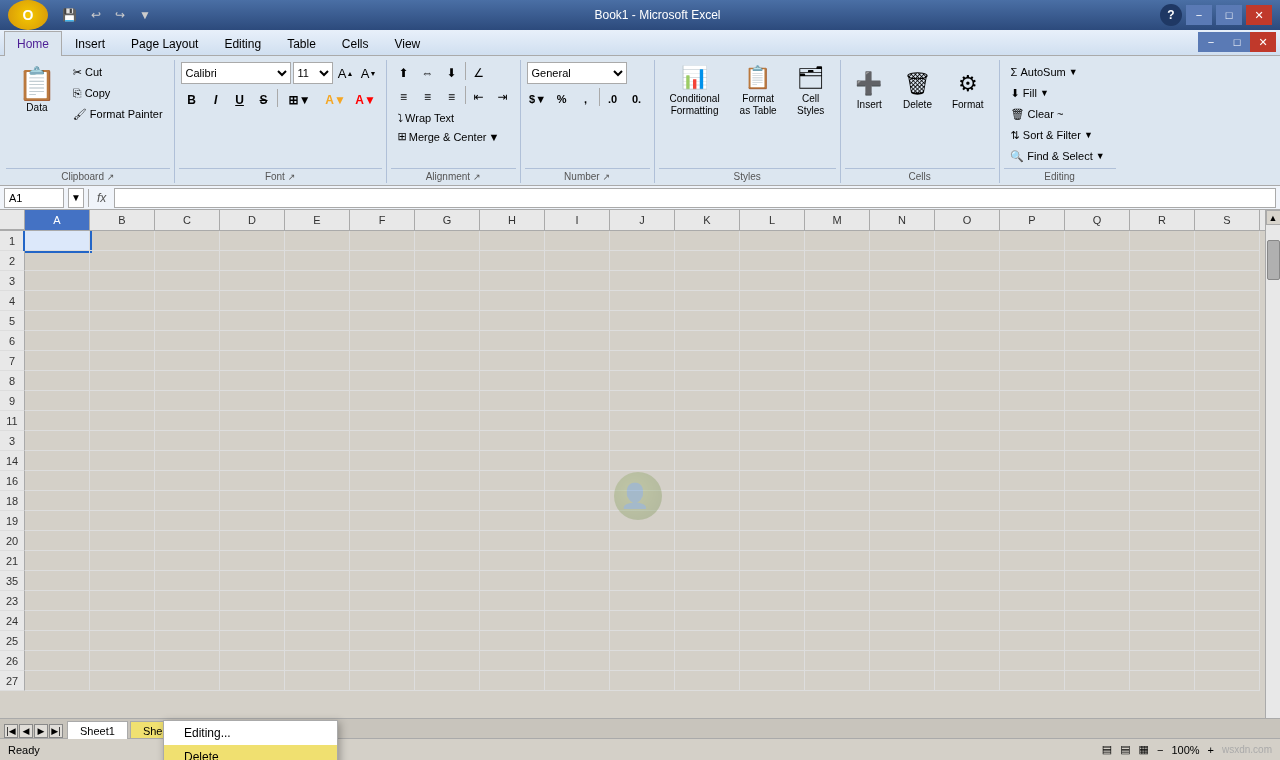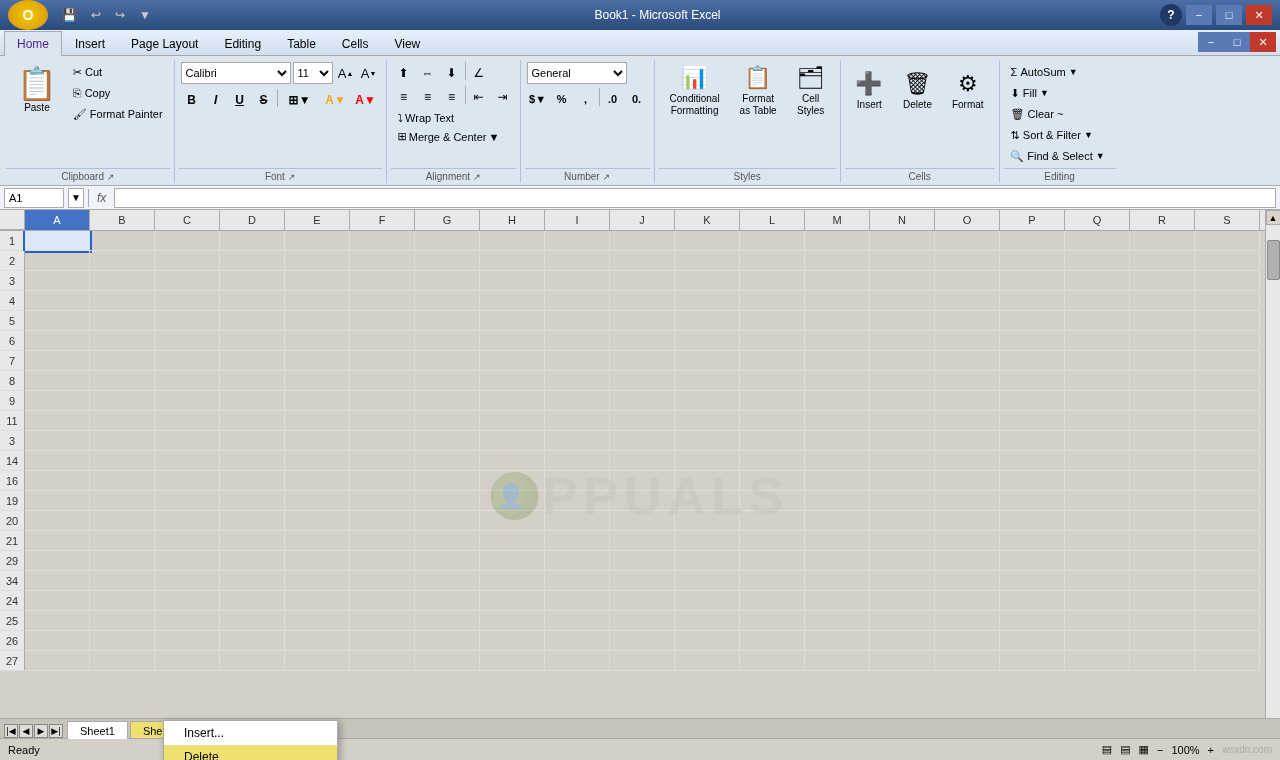--- a/index.html
+++ b/index.html
@@ -230,21 +230,21 @@
     <button class="win-ctrl maximize" style="margin-top:2px;">□</button>
     <button class="win-ctrl close" style="margin-top:2px;">✕</button>
   </div>
 
   <div class="ribbon-content">
 
     <div class="ribbon-group">
       <div class="group-inner">
         <div class="big-btn">
           <div style="font-size:32px; line-height:1;">📋</div>
-          <span>Paste</span>
+          <span>Data</span>
         </div>
         <div class="medium-btn-stack">
           <div class="medium-btn">
             <span>✂</span>
             <span>Cut</span>
           </div>
           <div class="medium-btn">
             <span>⎘</span>
             <span>Copy</span>
           </div>
@@ -715,20 +715,42 @@
         <div class="cell" style="width: 65px; min-width: 65px;"></div>
         <div class="cell" style="width: 65px; min-width: 65px;"></div>
         <div class="cell" style="width: 65px; min-width: 65px;"></div>
         <div class="cell" style="width: 65px; min-width: 65px;"></div>
         <div class="cell" style="width: 65px; min-width: 65px;"></div>
         <div class="cell" style="width: 65px; min-width: 65px;"></div>
         <div class="cell" style="width: 65px; min-width: 65px;"></div>
         <div class="cell" style="width: 65px; min-width: 65px;"></div>
       </div>
       <div class="spreadsheet-row">
+        <div class="row-num">18</div>
+        <div class="cell" style="width: 65px; min-width: 65px;"></div>
+        <div class="cell" style="width: 65px; min-width: 65px;"></div>
+        <div class="cell" style="width: 65px; min-width: 65px;"></div>
+        <div class="cell" style="width: 65px; min-width: 65px;"></div>
+        <div class="cell" style="width: 65px; min-width: 65px;"></div>
+        <div class="cell" style="width: 65px; min-width: 65px;"></div>
+        <div class="cell" style="width: 65px; min-width: 65px;"></div>
+        <div class="cell" style="width: 65px; min-width: 65px;"></div>
+        <div class="cell" style="width: 65px; min-width: 65px;"></div>
+        <div class="cell" style="width: 65px; min-width: 65px;"></div>
+        <div class="cell" style="width: 65px; min-width: 65px;"></div>
+        <div class="cell" style="width: 65px; min-width: 65px;"></div>
+        <div class="cell" style="width: 65px; min-width: 65px;"></div>
+        <div class="cell" style="width: 65px; min-width: 65px;"></div>
+        <div class="cell" style="width: 65px; min-width: 65px;"></div>
+        <div class="cell" style="width: 65px; min-width: 65px;"></div>
+        <div class="cell" style="width: 65px; min-width: 65px;"></div>
+        <div class="cell" style="width: 65px; min-width: 65px;"></div>
+        <div class="cell" style="width: 65px; min-width: 65px;"></div>
+      </div>
+      <div class="spreadsheet-row">
         <div class="row-num">19</div>
         <div class="cell" style="width: 65px; min-width: 65px;"></div>
         <div class="cell" style="width: 65px; min-width: 65px;"></div>
         <div class="cell" style="width: 65px; min-width: 65px;"></div>
         <div class="cell" style="width: 65px; min-width: 65px;"></div>
         <div class="cell" style="width: 65px; min-width: 65px;"></div>
         <div class="cell" style="width: 65px; min-width: 65px;"></div>
         <div class="cell" style="width: 65px; min-width: 65px;"></div>
         <div class="cell" style="width: 65px; min-width: 65px;"></div>
         <div class="cell" style="width: 65px; min-width: 65px;"></div>
@@ -781,43 +803,43 @@
         <div class="cell" style="width: 65px; min-width: 65px;"></div>
         <div class="cell" style="width: 65px; min-width: 65px;"></div>
         <div class="cell" style="width: 65px; min-width: 65px;"></div>
         <div class="cell" style="width: 65px; min-width: 65px;"></div>
         <div class="cell" style="width: 65px; min-width: 65px;"></div>
         <div class="cell" style="width: 65px; min-width: 65px;"></div>
         <div class="cell" style="width: 65px; min-width: 65px;"></div>
         <div class="cell" style="width: 65px; min-width: 65px;"></div>
       </div>
       <div class="spreadsheet-row">
-        <div class="row-num">29</div>
-        <div class="cell" style="width: 65px; min-width: 65px;"></div>
-        <div class="cell" style="width: 65px; min-width: 65px;"></div>
-        <div class="cell" style="width: 65px; min-width: 65px;"></div>
-        <div class="cell" style="width: 65px; min-width: 65px;"></div>
-        <div class="cell" style="width: 65px; min-width: 65px;"></div>
-        <div class="cell" style="width: 65px; min-width: 65px;"></div>
-        <div class="cell" style="width: 65px; min-width: 65px;"></div>
-        <div class="cell" style="width: 65px; min-width: 65px;"></div>
-        <div class="cell" style="width: 65px; min-width: 65px;"></div>
-        <div class="cell" style="width: 65px; min-width: 65px;"></div>
-        <div class="cell" style="width: 65px; min-width: 65px;"></div>
-        <div class="cell" style="width: 65px; min-width: 65px;"></div>
-        <div class="cell" style="width: 65px; min-width: 65px;"></div>
-        <div class="cell" style="width: 65px; min-width: 65px;"></div>
-        <div class="cell" style="width: 65px; min-width: 65px;"></div>
-        <div class="cell" style="width: 65px; min-width: 65px;"></div>
-        <div class="cell" style="width: 65px; min-width: 65px;"></div>
-        <div class="cell" style="width: 65px; min-width: 65px;"></div>
-        <div class="cell" style="width: 65px; min-width: 65px;"></div>
-      </div>
-      <div class="spreadsheet-row">
-        <div class="row-num">34</div>
+        <div class="row-num">35</div>
+        <div class="cell" style="width: 65px; min-width: 65px;"></div>
+        <div class="cell" style="width: 65px; min-width: 65px;"></div>
+        <div class="cell" style="width: 65px; min-width: 65px;"></div>
+        <div class="cell" style="width: 65px; min-width: 65px;"></div>
+        <div class="cell" style="width: 65px; min-width: 65px;"></div>
+        <div class="cell" style="width: 65px; min-width: 65px;"></div>
+        <div class="cell" style="width: 65px; min-width: 65px;"></div>
+        <div class="cell" style="width: 65px; min-width: 65px;"></div>
+        <div class="cell" style="width: 65px; min-width: 65px;"></div>
+        <div class="cell" style="width: 65px; min-width: 65px;"></div>
+        <div class="cell" style="width: 65px; min-width: 65px;"></div>
+        <div class="cell" style="width: 65px; min-width: 65px;"></div>
+        <div class="cell" style="width: 65px; min-width: 65px;"></div>
+        <div class="cell" style="width: 65px; min-width: 65px;"></div>
+        <div class="cell" style="width: 65px; min-width: 65px;"></div>
+        <div class="cell" style="width: 65px; min-width: 65px;"></div>
+        <div class="cell" style="width: 65px; min-width: 65px;"></div>
+        <div class="cell" style="width: 65px; min-width: 65px;"></div>
+        <div class="cell" style="width: 65px; min-width: 65px;"></div>
+      </div>
+      <div class="spreadsheet-row">
+        <div class="row-num">23</div>
         <div class="cell" style="width: 65px; min-width: 65px;"></div>
         <div class="cell" style="width: 65px; min-width: 65px;"></div>
         <div class="cell" style="width: 65px; min-width: 65px;"></div>
         <div class="cell" style="width: 65px; min-width: 65px;"></div>
         <div class="cell" style="width: 65px; min-width: 65px;"></div>
         <div class="cell" style="width: 65px; min-width: 65px;"></div>
         <div class="cell" style="width: 65px; min-width: 65px;"></div>
         <div class="cell" style="width: 65px; min-width: 65px;"></div>
         <div class="cell" style="width: 65px; min-width: 65px;"></div>
         <div class="cell" style="width: 65px; min-width: 65px;"></div>
@@ -916,26 +938,25 @@
         <div class="cell" style="width: 65px; min-width: 65px;"></div>
         <div class="cell" style="width: 65px; min-width: 65px;"></div>
         <div class="cell" style="width: 65px; min-width: 65px;"></div>
         <div class="cell" style="width: 65px; min-width: 65px;"></div>
         <div class="cell" style="width: 65px; min-width: 65px;"></div>
       </div>
     </div>
 
   <div class="watermark">
     <div class="watermark-icon">👤</div>
-    <span>PPUALS</span>
   </div>
 
   <div class="context-menu">
     <div class="ctx-item">
-      <span>Insert...</span>
+      <span>Editing...</span>
     </div>
     <div class="ctx-item highlighted">
       <span>Delete</span>
     </div>
 
   </div>
 
   <div class="scrollbar-v">
     <div class="scroll-btn">▲</div>
     <div class="scrollbar-thumb"></div>

